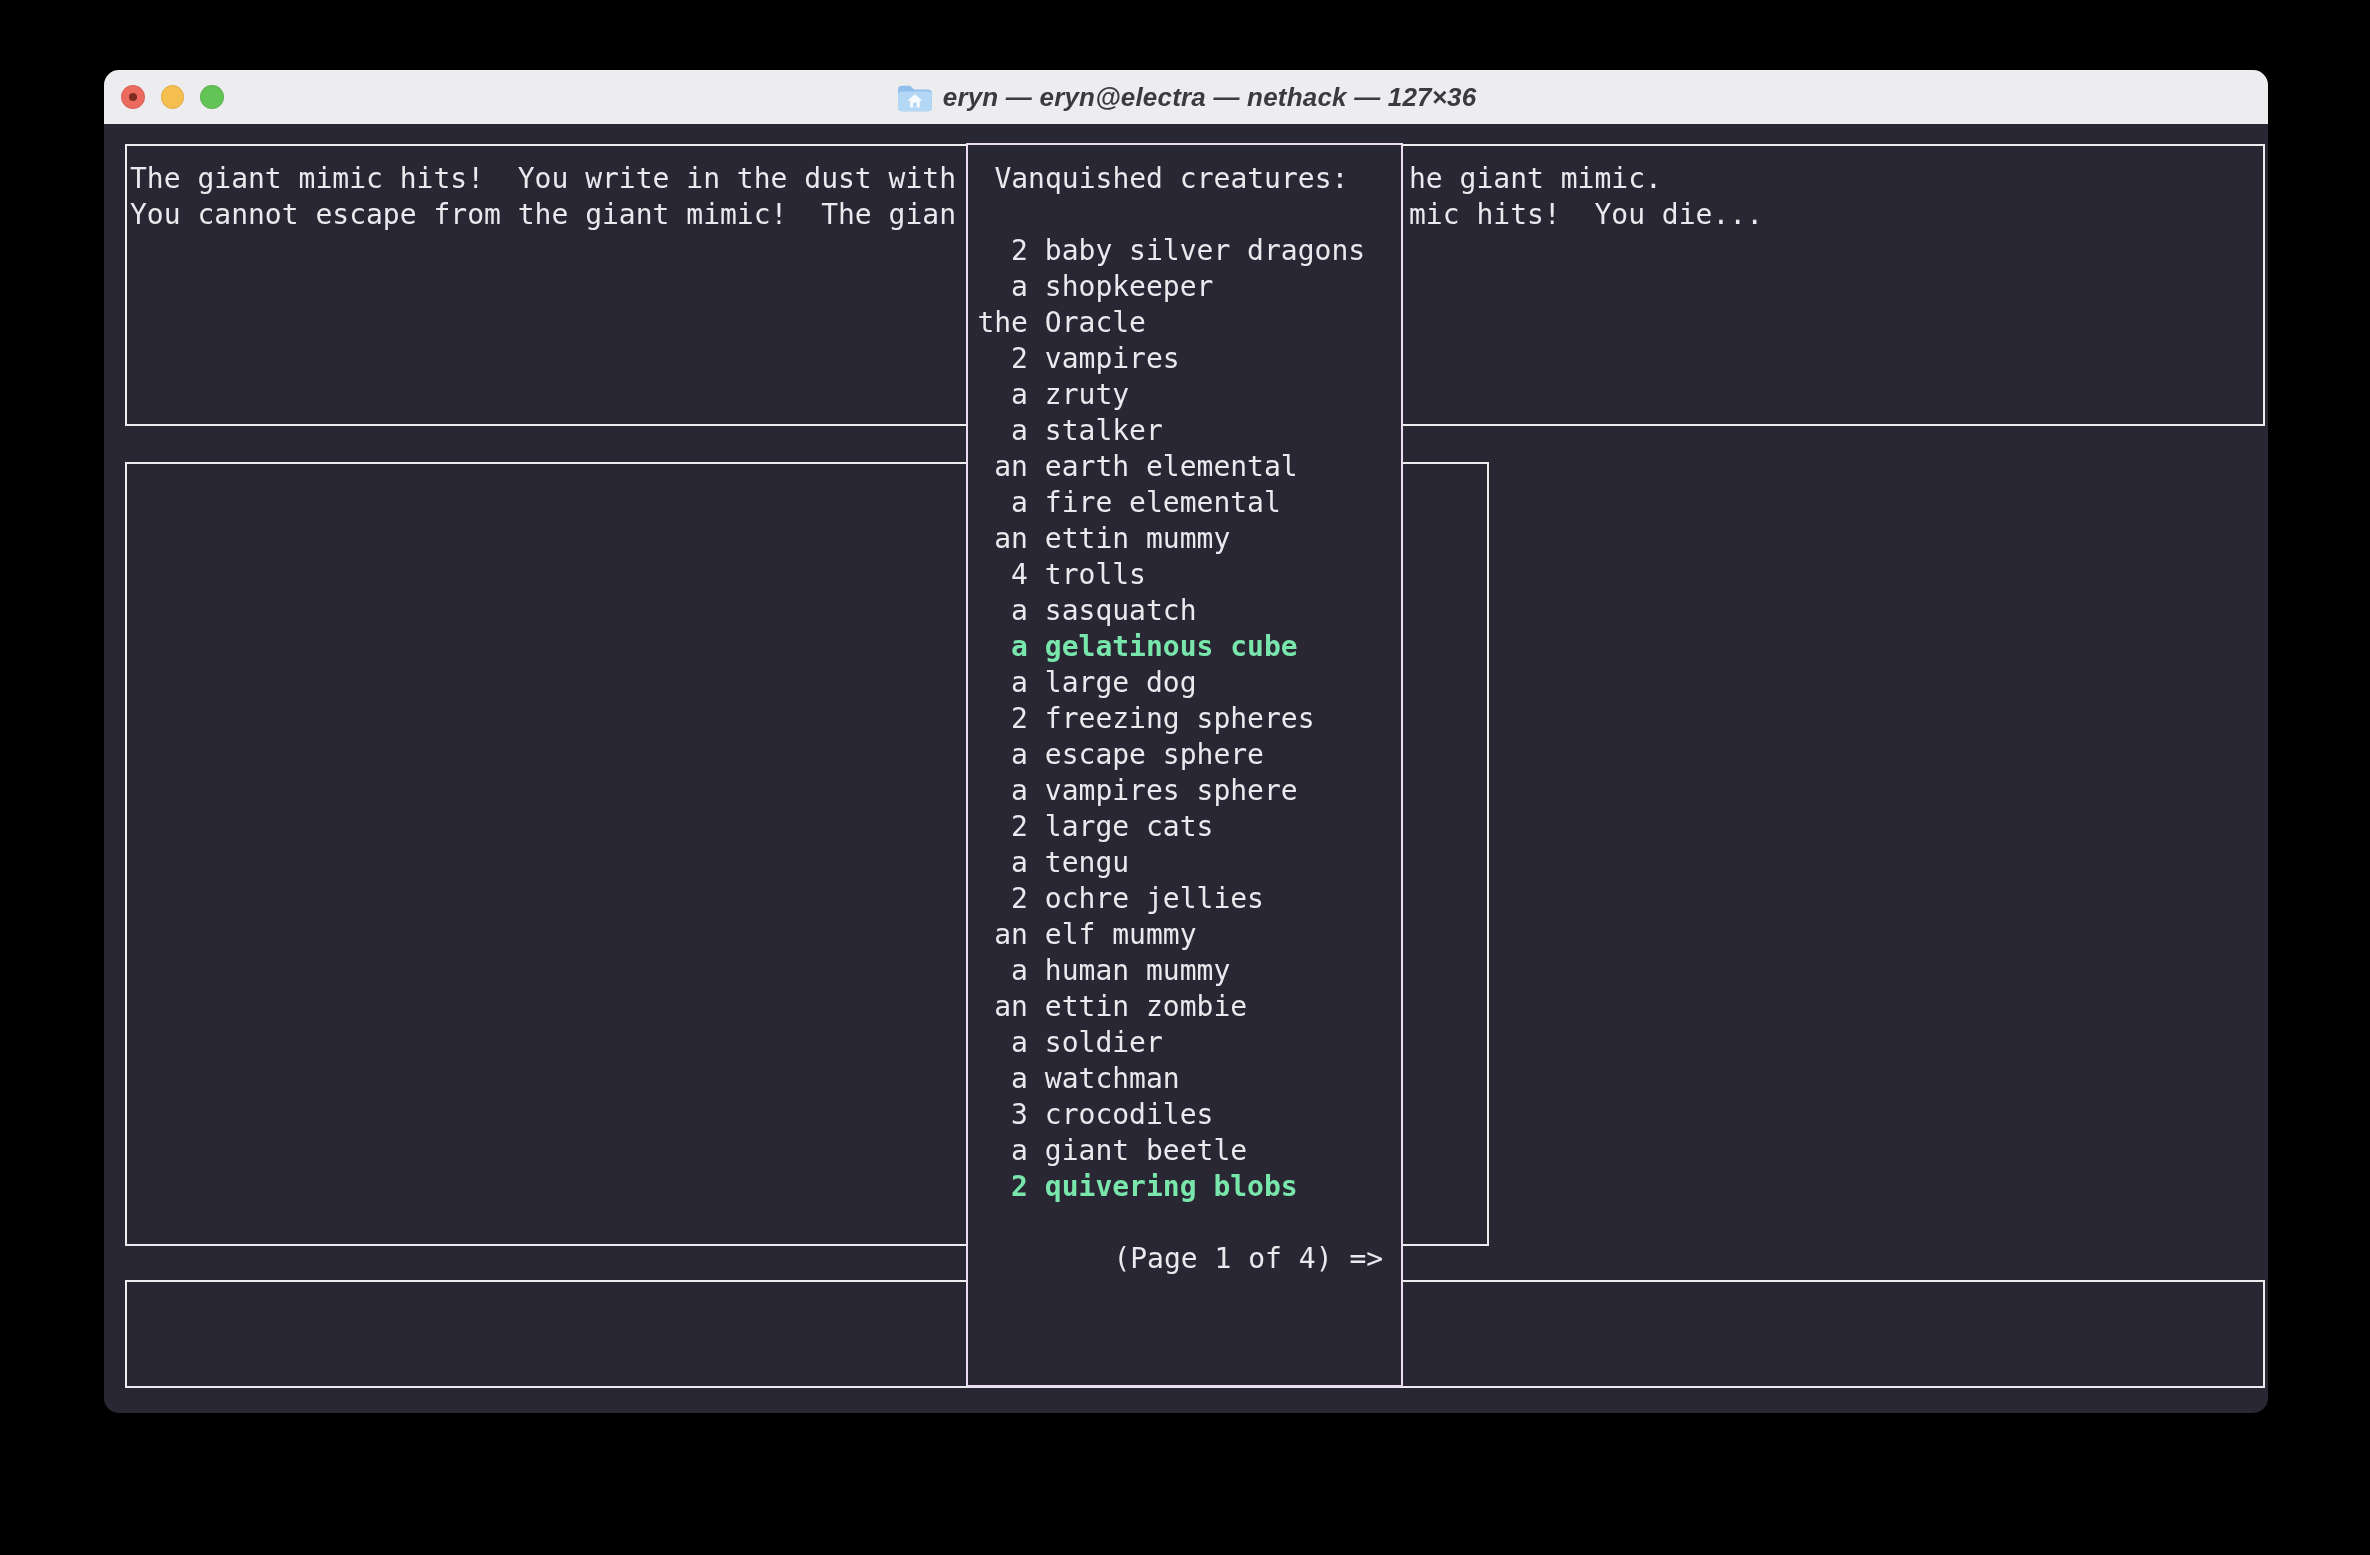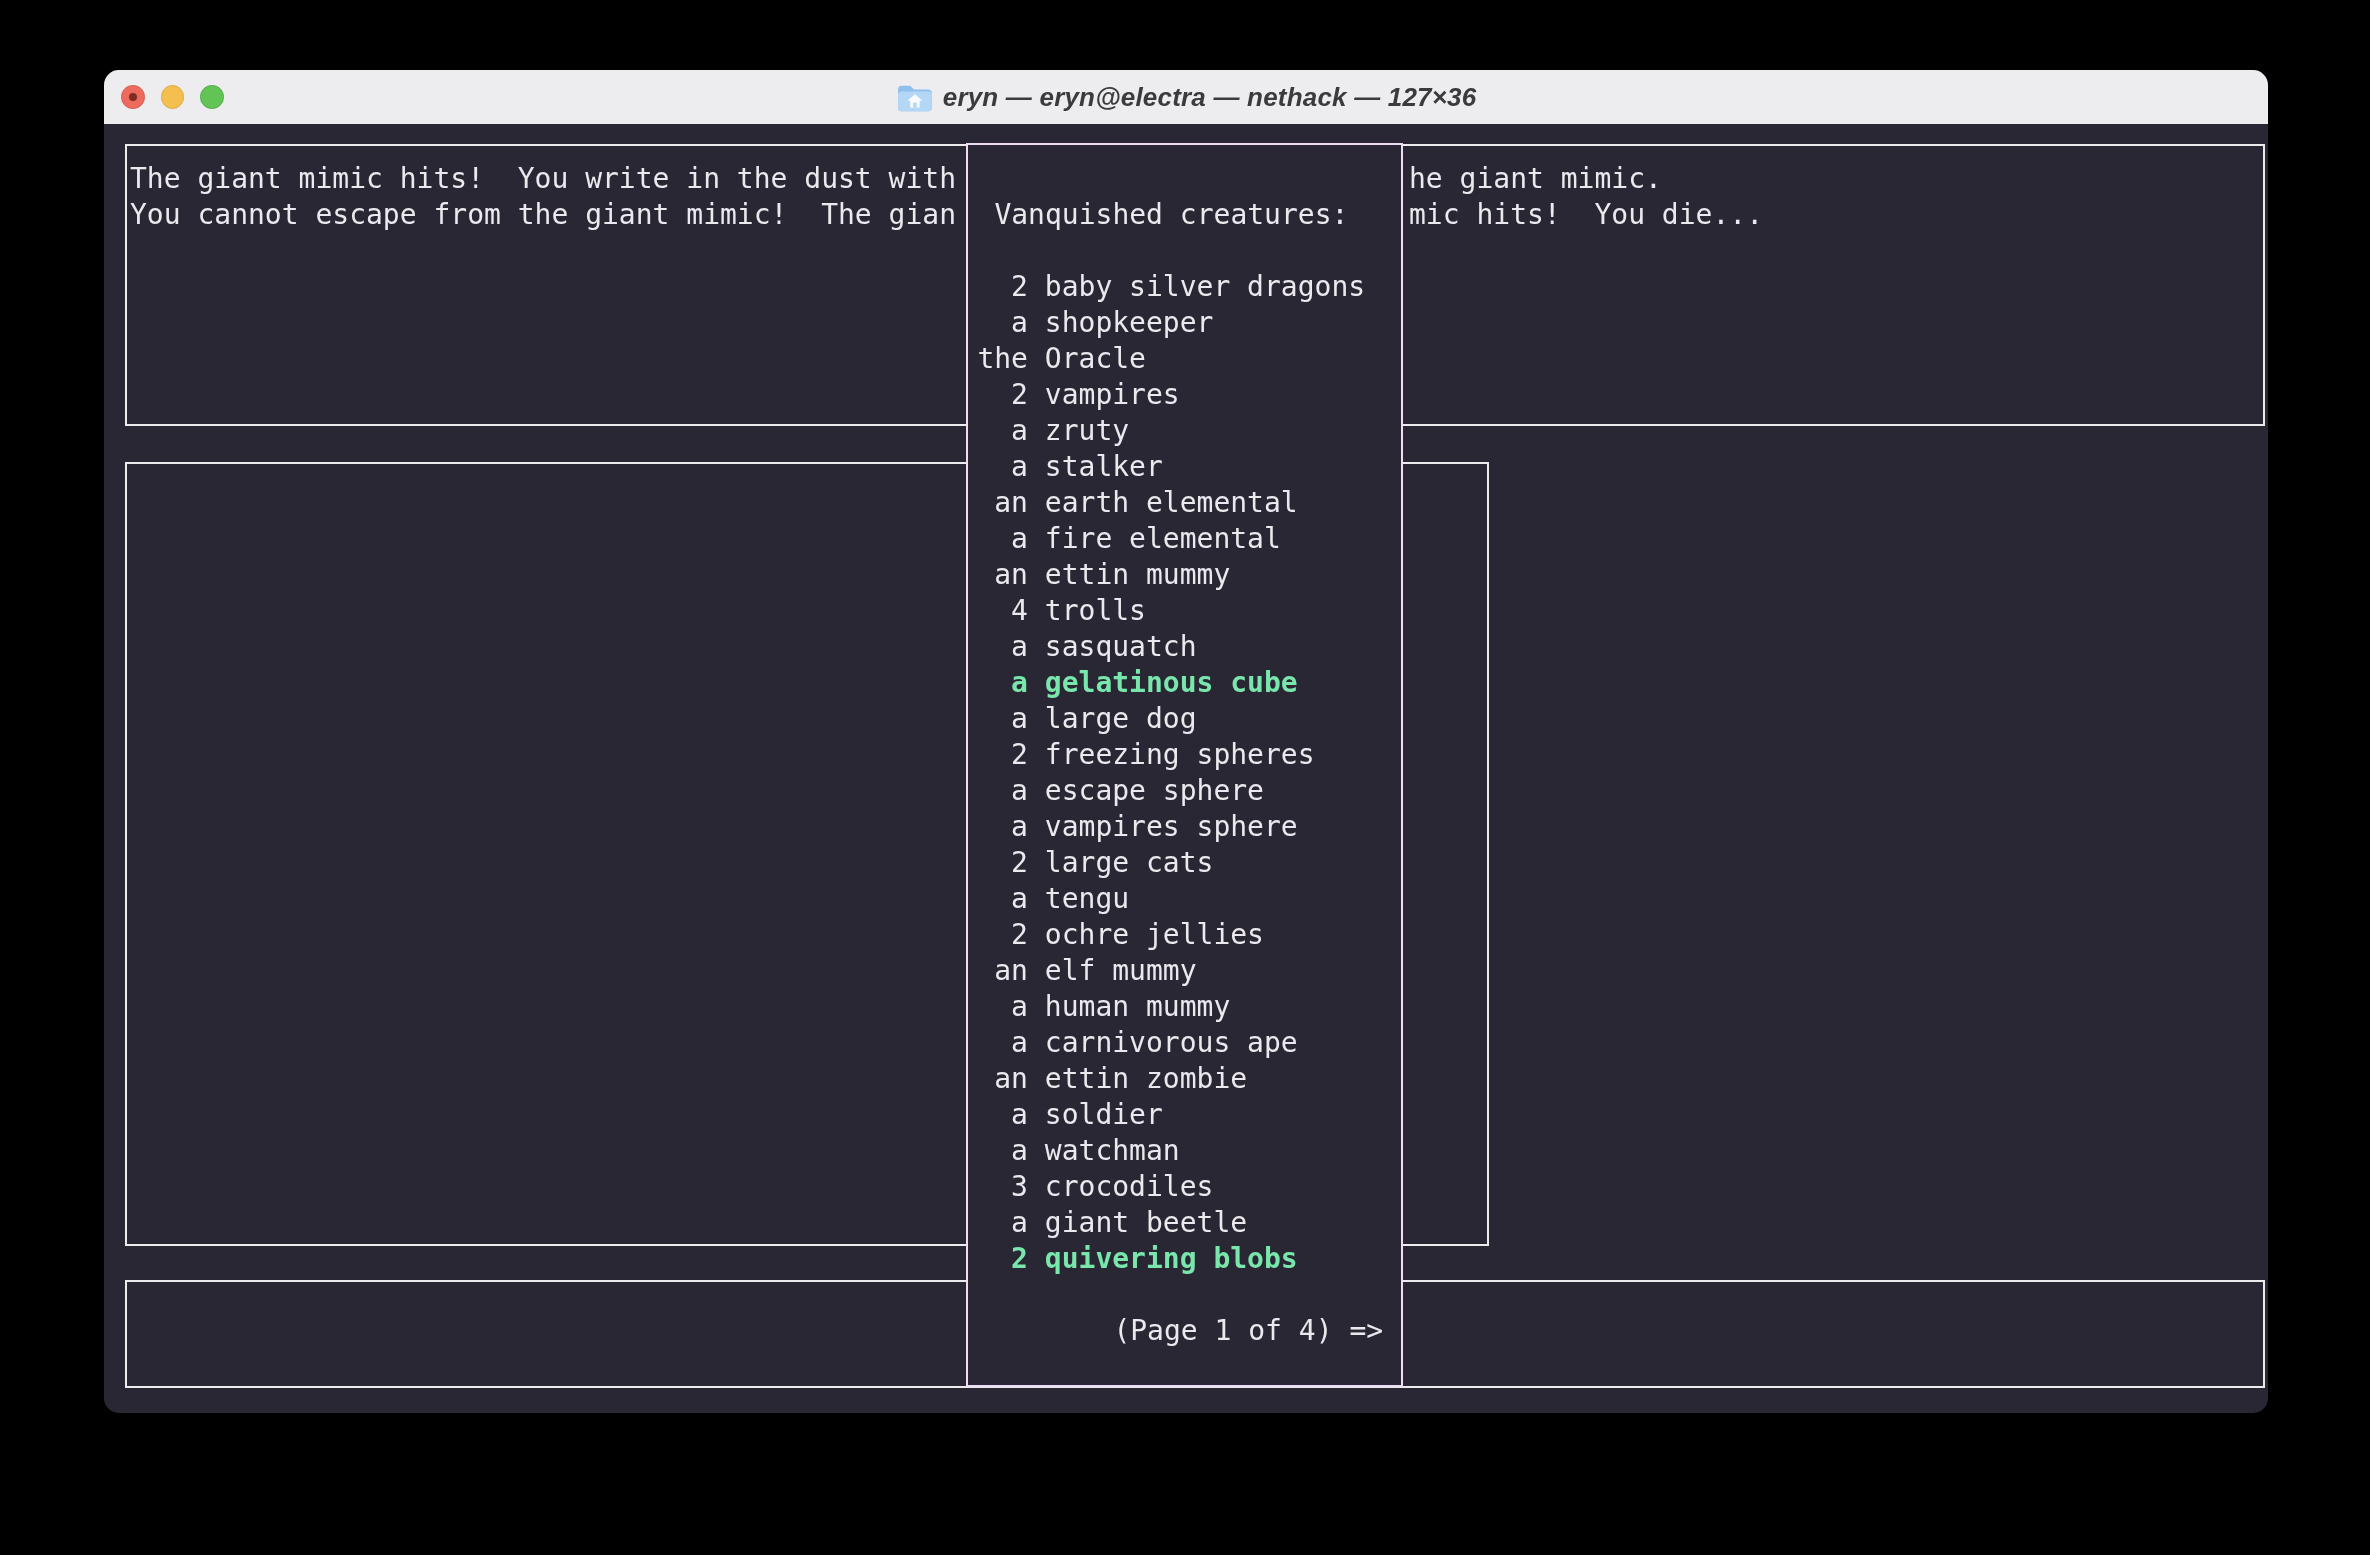--- a/index.html
+++ b/index.html
@@ -30,21 +30,21 @@
         color:#ebe9ee;white-space:pre;margin:0;}
   .msg-left{position:absolute;left:26px;top:37px;}
   .msg-right{position:absolute;left:1305px;top:37px;}
 
   .panel{position:absolute;left:862px;top:19px;width:433px;height:1240px;
          border:2.8px solid #ecdcf4;background:#2a2734;z-index:4;}
   .plines{position:absolute;left:9.4px;top:16px;right:3.7px;}
   .tline{height:36px;white-space:pre;font-family:"DejaVu Sans Mono",monospace;
          font-size:28px;line-height:36px;color:#ebe9ee;}
   .tline.hl{color:#79e6ac;font-weight:bold;}
-  .indent1{padding-left:17px;margin-top:36px;}
+  .indent1{padding-left:17px;}
   .pageline{padding-left:136px;}
 </style>
 </head>
 <body>
 
 <div class="stage">
   <div class="window">
 
     <div class="titlebar">
       <div class="traffic">
@@ -96,21 +96,20 @@
               <div class="tline hl">  a gelatinous cube</div>
               <div class="tline">  a large dog</div>
               <div class="tline">  2 freezing spheres</div>
               <div class="tline">  a escape sphere</div>
               <div class="tline">  a vampires sphere</div>
               <div class="tline">  2 large cats</div>
               <div class="tline">  a tengu</div>
               <div class="tline">  2 ochre jellies</div>
               <div class="tline"> an elf mummy</div>
               <div class="tline">  a human mummy</div>
-              <div class="tline">  a carnivorous ape</div>
               <div class="tline"> an ettin zombie</div>
               <div class="tline">  a soldier</div>
               <div class="tline">  a watchman</div>
               <div class="tline">  3 crocodiles</div>
               <div class="tline">  a giant beetle</div>
               <div class="tline hl">  2 quivering blobs</div>
             </div>
           <div class="tline"></div>
           <div class="tline pageline">(Page 1 of 4) =&gt;</div>
         </div>

